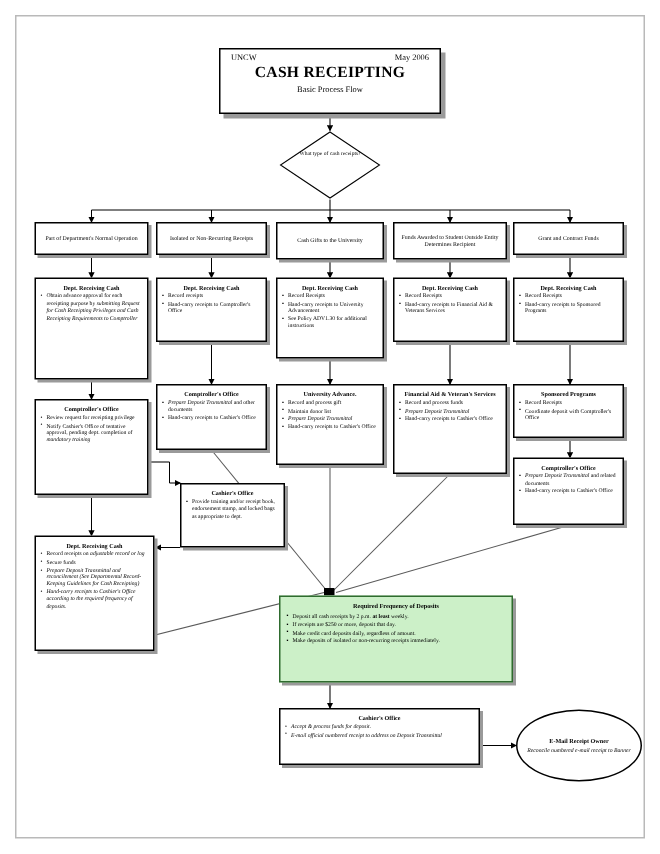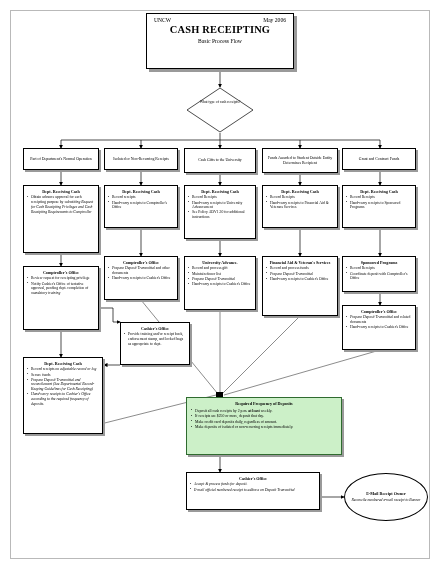--- a/index.html
+++ b/index.html
@@ -77,22 +77,22 @@
     text-align: center;
     font-size: 3.9px;
     line-height: 1.25;
     padding: 1px 2px;
     z-index: 5;
   }
 
   
   .titlebox {
     position: absolute;
-    left: 146px; top: 13px;
-    width: 148px; height: 56px;
+    left: 146px; top: 32px;
+    width: 148px; height: 44px;
     border: 1px solid #000;
     background: #fff;
     box-shadow: 3px 3px 0 0 #9a9a9a;
     box-sizing: border-box;
     z-index: 6;
   }
   .titlebox .row1 {
     display: flex; justify-content: space-between;
     padding: 3px 7px 0 7px;
     font-size: 5.6px;

